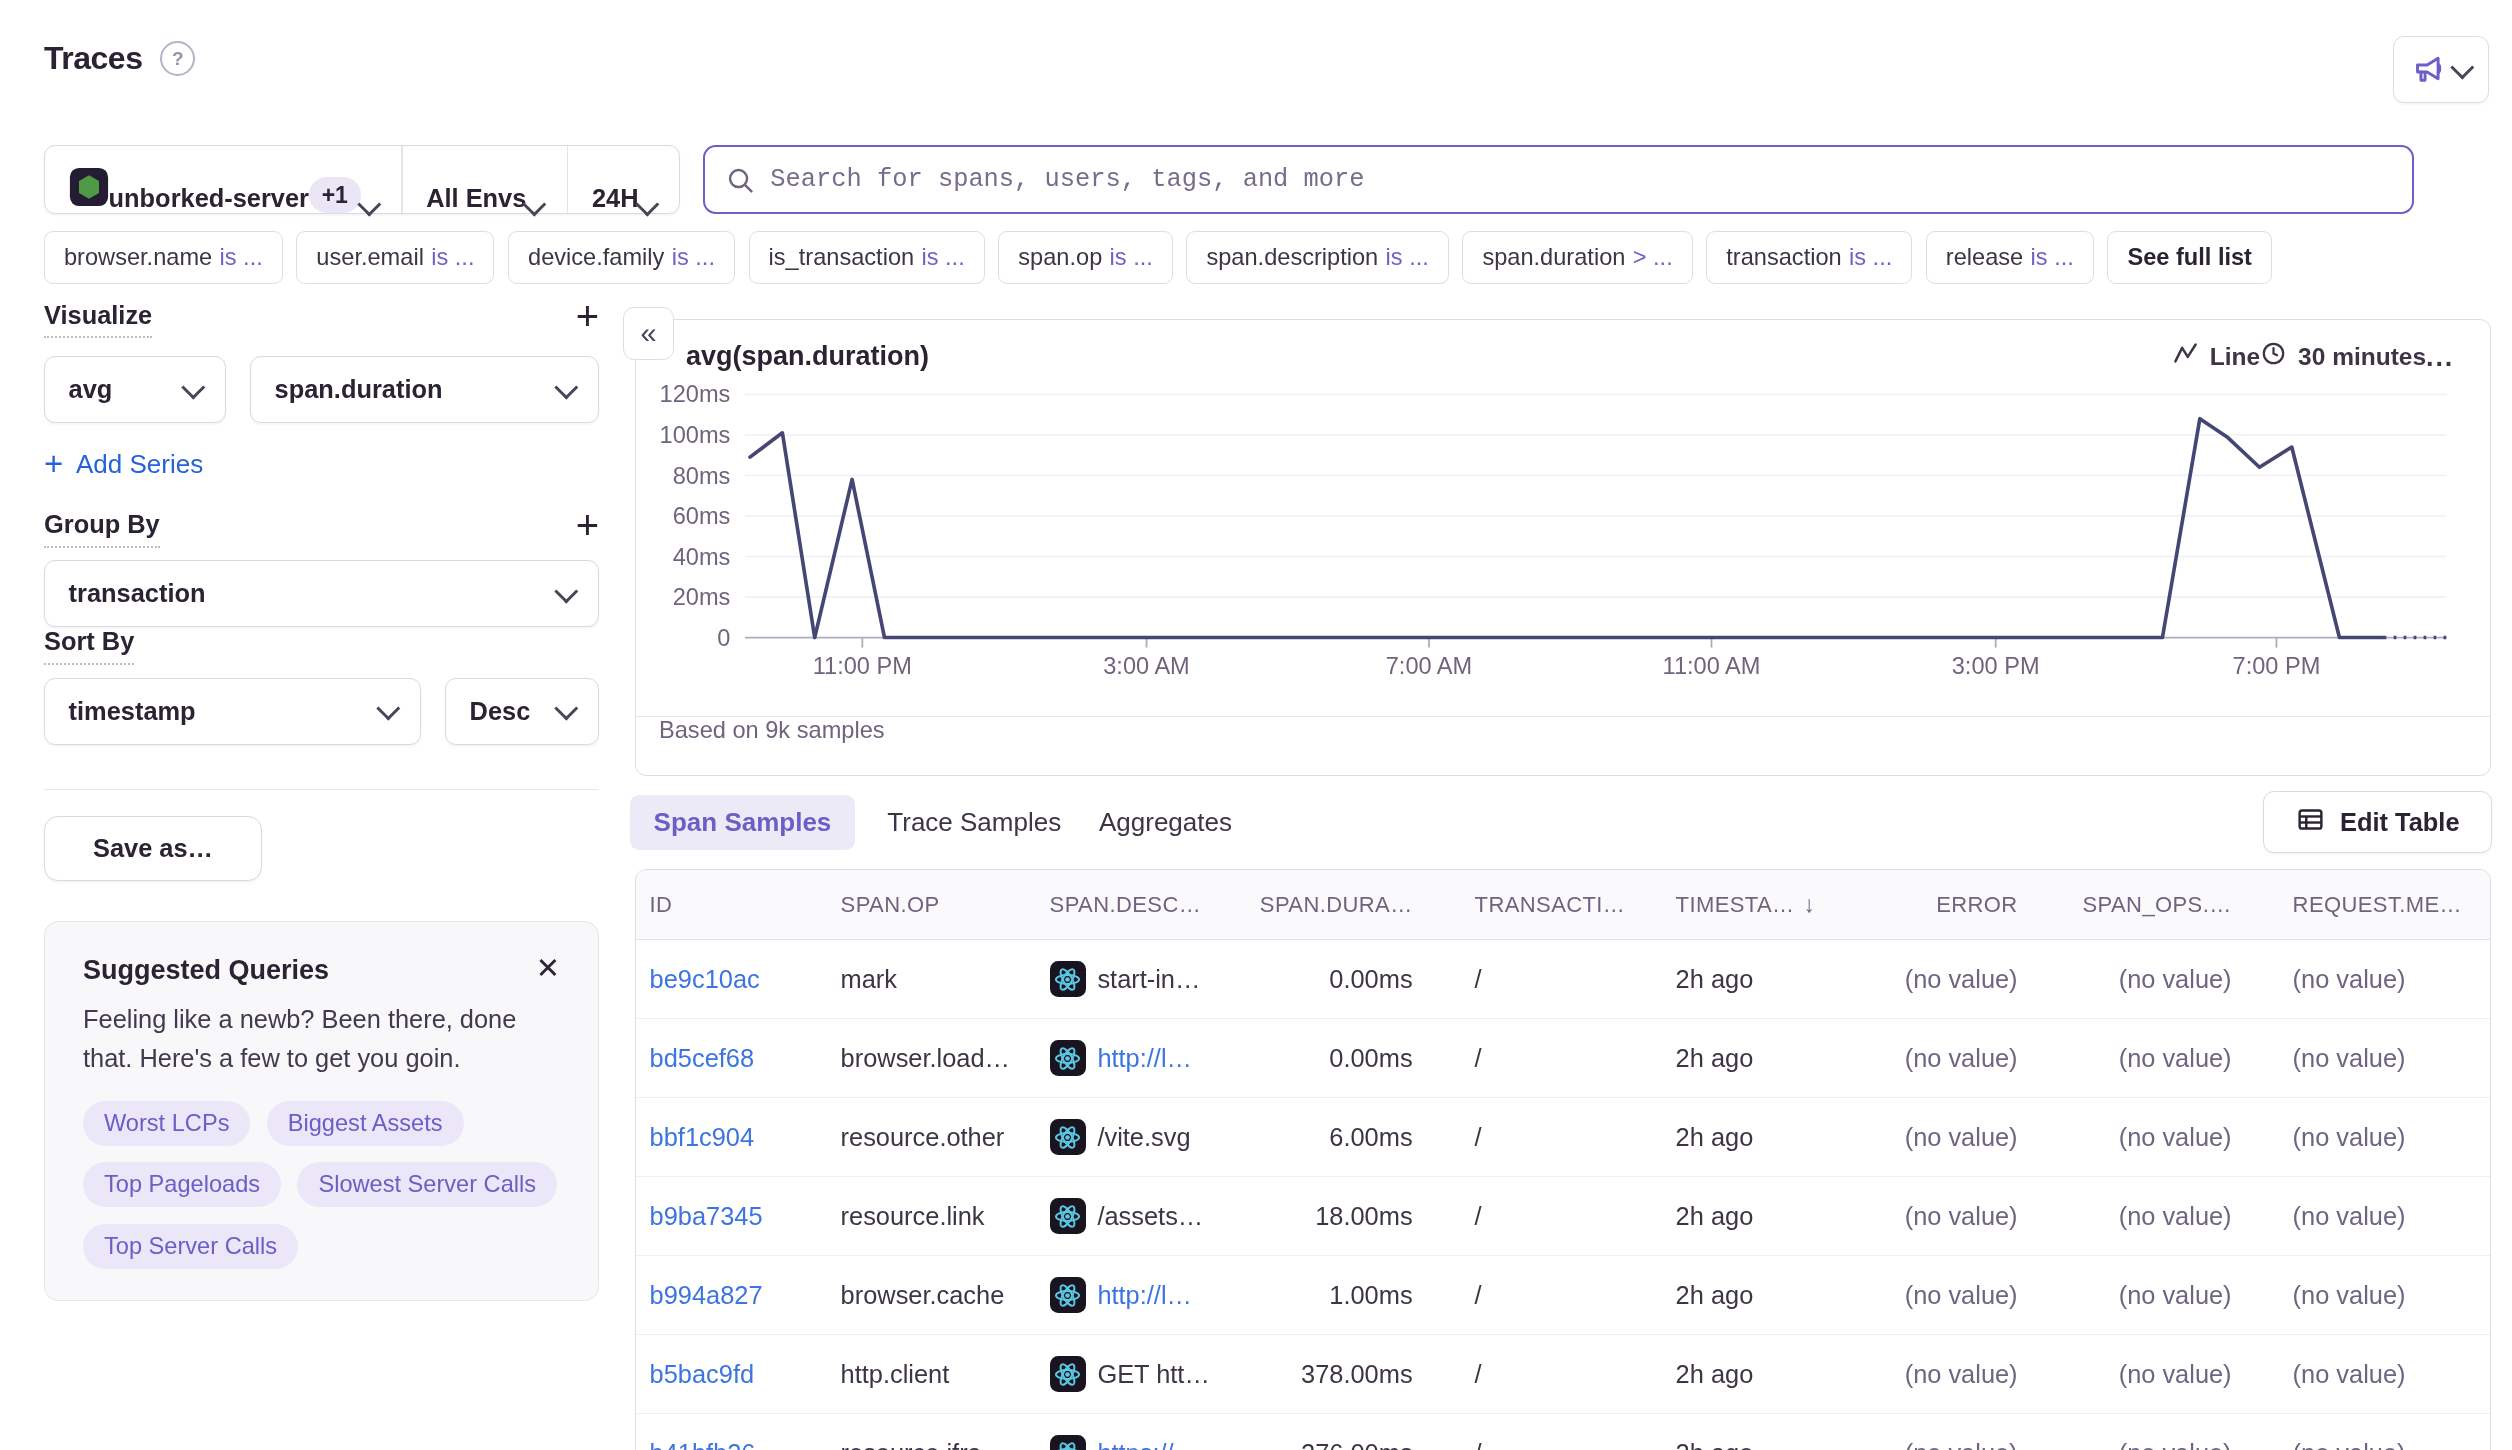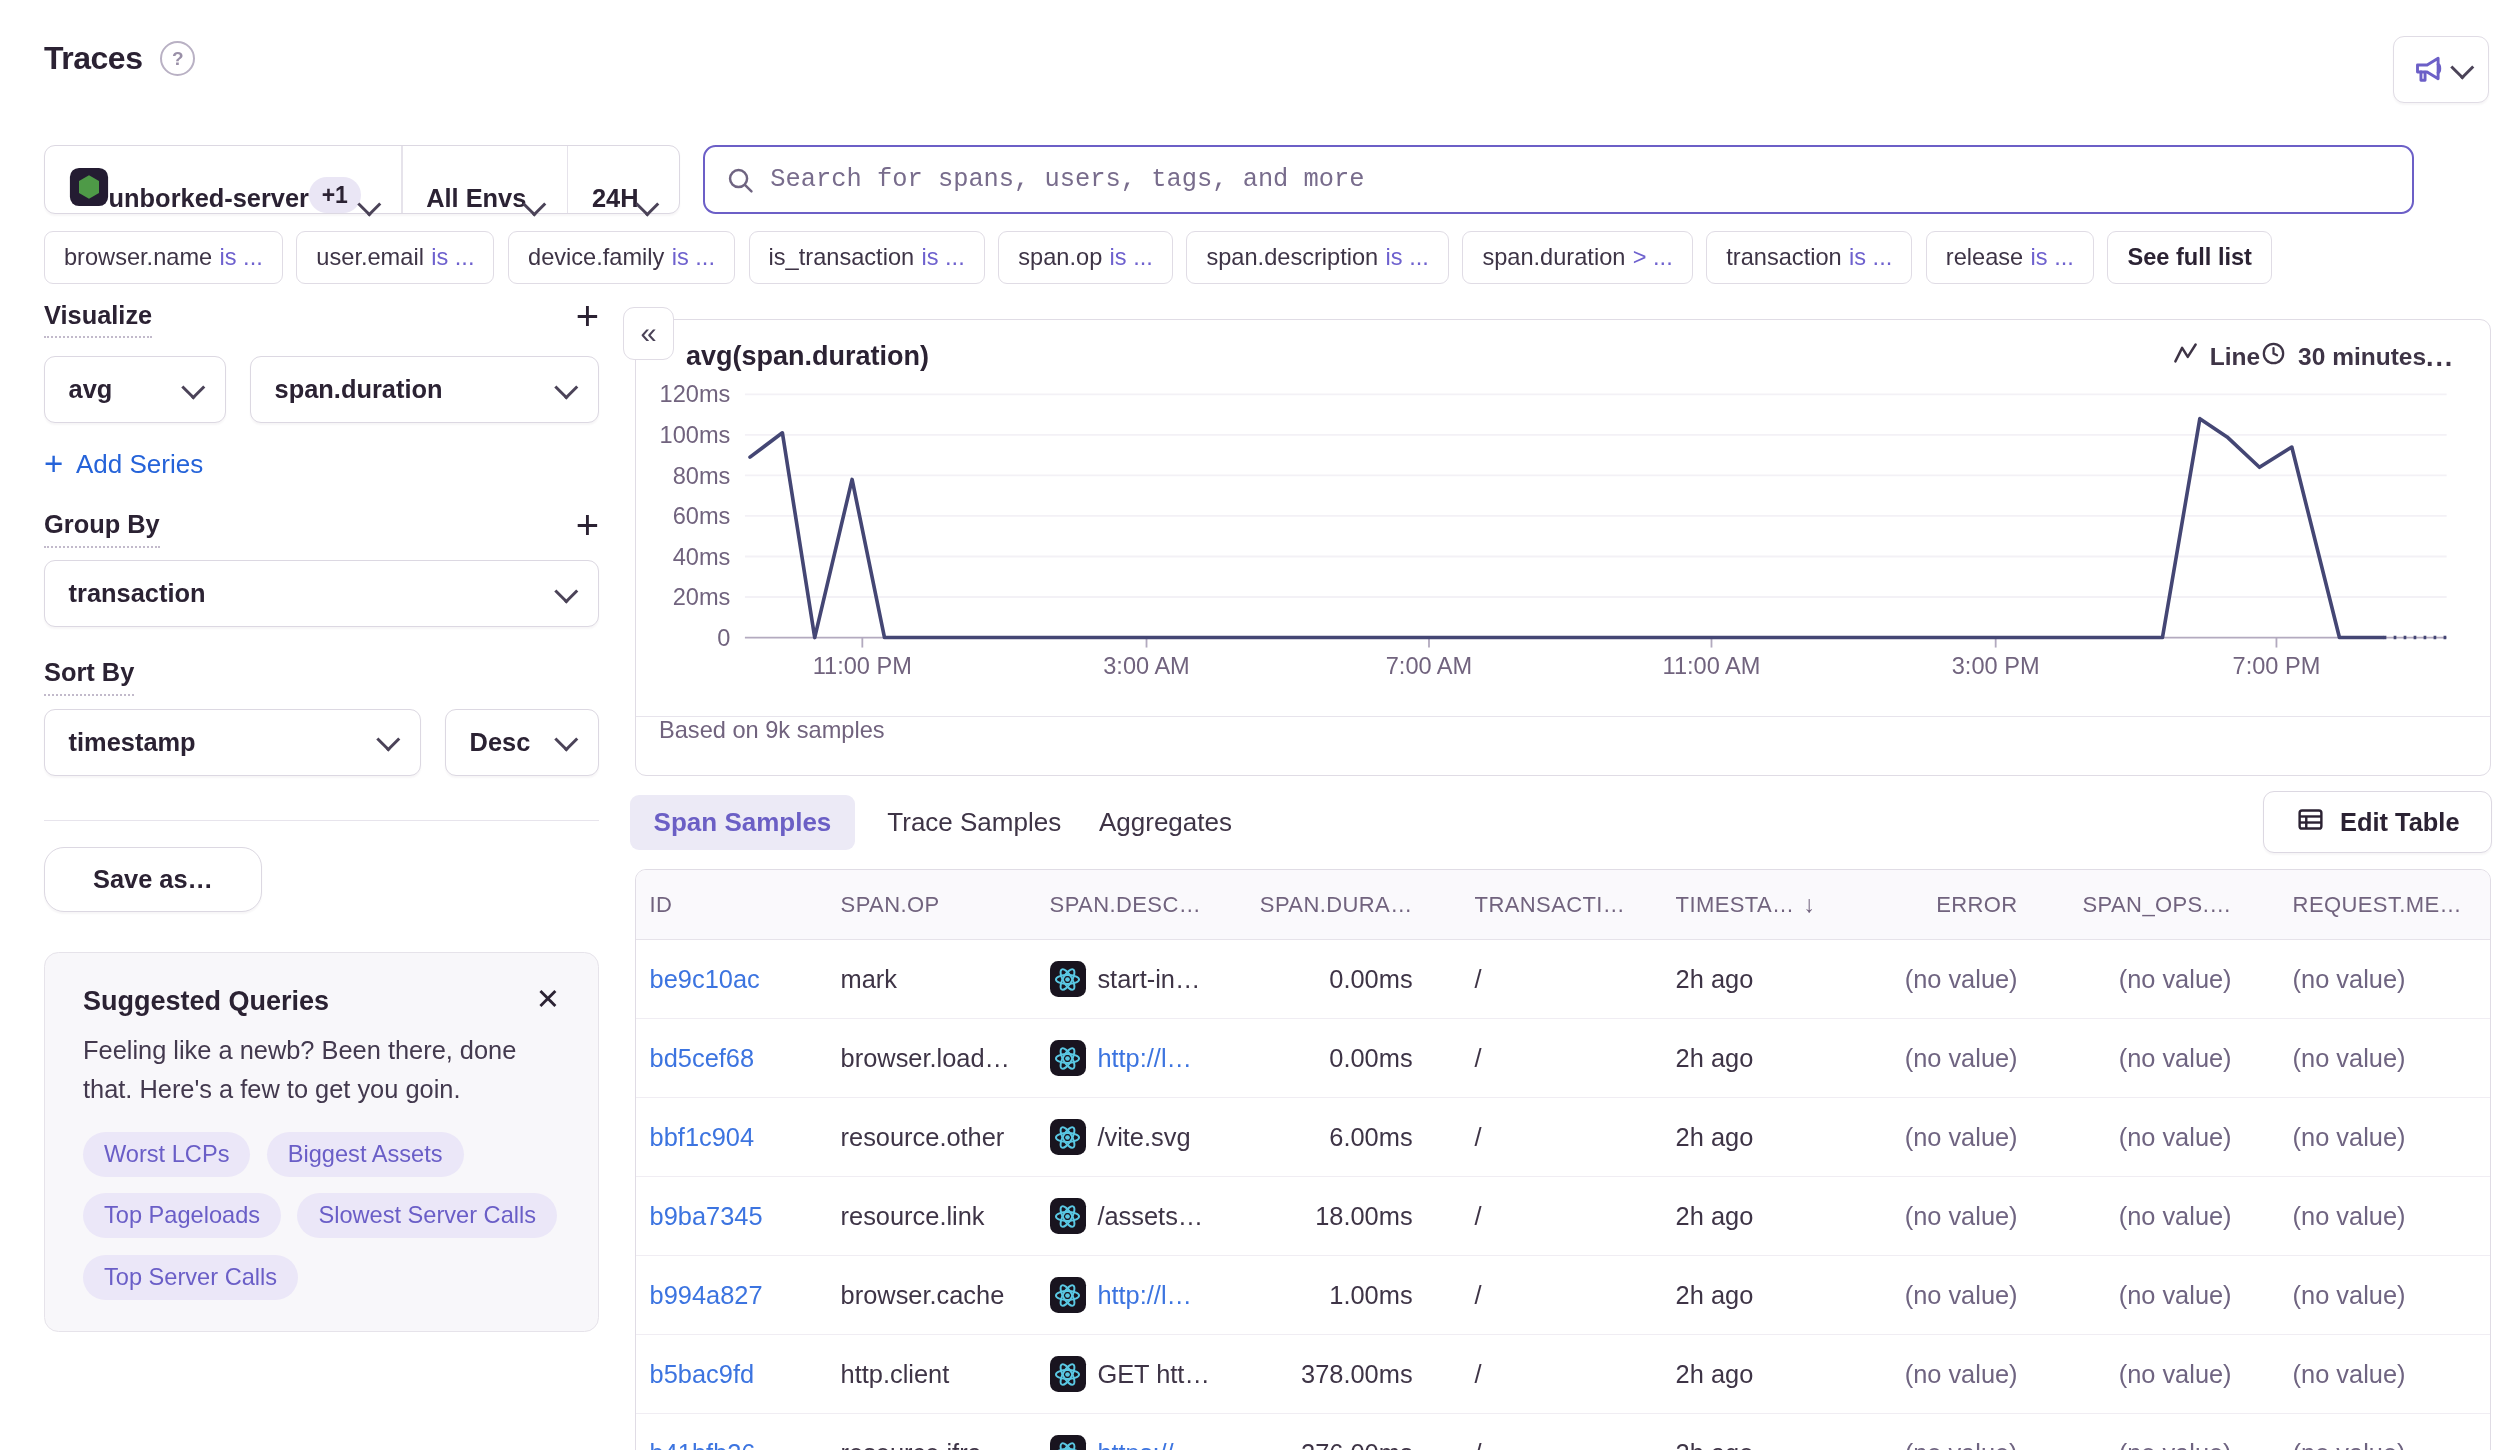--- a/index.html
+++ b/index.html
@@ -41,21 +41,21 @@
   .side-head-row{display:flex;align-items:flex-start;justify-content:space-between}
   .side-head{font-size:25.4px;font-weight:700;color:#2B2233;border-bottom:2.7px dotted #C2BACB;padding-bottom:6.4px}
   .plus-btn{font-size:40px;font-weight:300;color:#2B2233;line-height:31px}
   .select{height:67px;box-sizing:border-box;background:#fff;border:1.8px solid #DCD8E2;border-radius:11px;
     display:flex;align-items:center;justify-content:space-between;padding:0 23.6px;font-size:25.4px;font-weight:600;color:#2B2233;
     box-shadow:0 1.8px 1.8px rgba(43,34,51,.04)}
   .row-flex{display:flex;gap:24px}
   #add-series{margin-top:22px;display:flex;align-items:center;gap:12.7px;color:#2563D9;font-size:26px;font-weight:500}
   #add-series .plus{font-size:33px;font-weight:300}
   #side-divider{margin-top:44px;height:1.8px;background:#E7E4EC}
-  .side-btn{height:65px;box-sizing:border-box;background:#fff;border:1.8px solid #DCD8E2;border-radius:20px;
+  .side-btn{height:65px;box-sizing:border-box;background:#fff;border:1.8px solid #DCD8E2;border-radius:14px;
     display:flex;align-items:center;justify-content:center;font-size:25.4px;font-weight:700;color:#2B2233;
     box-shadow:0 1.8px 1.8px rgba(43,34,51,.04)}
   
   #suggested-card{margin-top:40px;box-sizing:border-box;width:555px;min-height:327px;background:#F8F7FA;
     border:1.8px solid #E6E3EA;border-radius:14.5px;padding:33px 38px 31px 38px}
   #suggested-title-row{display:flex;justify-content:space-between;align-items:flex-start}
   #suggested-title{font-size:27px;font-weight:700;color:#2B2233}
   #suggested-close{font-size:29px;color:#2B2233;line-height:27px}
   #suggested-body{margin-top:14.5px;width:465px;font-size:25.4px;line-height:1.52;color:#43394E}
   #suggested-chips{margin-top:23.6px;display:flex;flex-wrap:wrap;gap:16.3px 16.3px}
@@ -220,21 +220,21 @@
     <span>Add Series</span>
   </div>
   <div class="side-head-row" style="margin-top:27px">
     <span class="side-head">Group By</span>
     <span class="plus-btn">+</span>
   </div>
   <div class="select" style="margin-top:12.7px">
     <span>transaction</span>
     <span class="chev"></span>
   </div>
-  <div class="side-head-row" style="margin-top:31px">
+  <div class="side-head-row" style="">
     <span class="side-head">Sort By</span>
   </div>
   <div class="row-flex" style="margin-top:12.7px">
     <div class="select" style="width:377px">
       <span>timestamp</span>
       <span class="chev"></span>
     </div>
     <div class="select" style="flex:1">
       <span>Desc</span>
       <span class="chev"></span>

